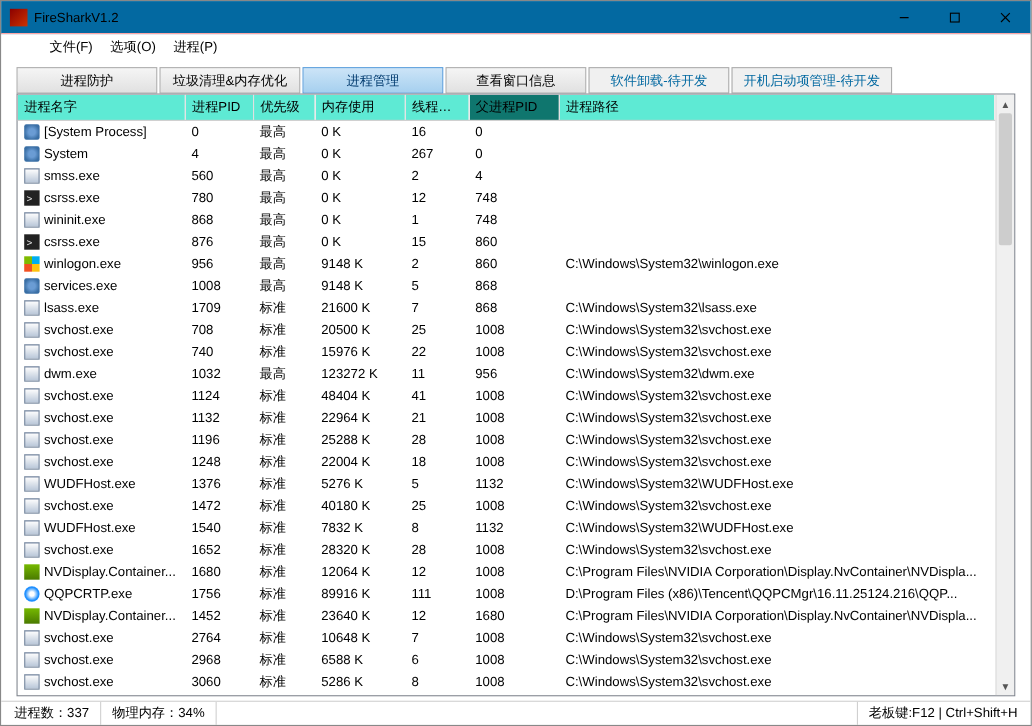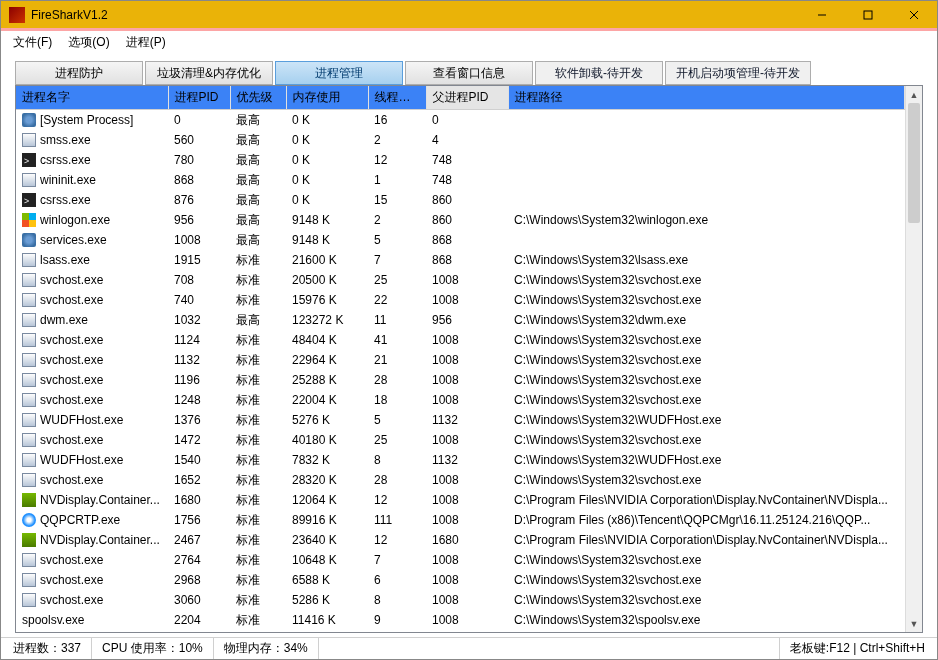--- a/index.html
+++ b/index.html
@@ -10,25 +10,25 @@
       color: #000000;
       width: 938px;
       height: 660px;
       overflow: hidden;
       border: 1px solid #888;
       display: flex;
       flex-direction: column;
     }
     .titlebar {
       height: 30px;
-      background: #eab308;
+      background: #0369a1;
       display: flex;
       align-items: center;
       padding-left: 8px;
-      border-bottom: 3px solid #fca5a5;
+      border-bottom: 1px solid #fca5a5;
       justify-content: flex-end;
     }
     .titlebar .app-icon {
       width: 16px; height: 16px;
       background: linear-gradient(135deg, #8b0000 0%, #cc3300 100%);
       margin-right: 6px;
     }
     .titlebar .title { flex: 1; font-size: 12px; }
     .sysbtns { display: flex; }
     .sysbtn {
@@ -38,20 +38,21 @@
       cursor: pointer;
     }
 
     .menubar {
       height: 22px;
       display: flex;
       align-items: center;
       padding-left: 6px;
       gap: 4px;
       font-size: 12px;
+      margin-left: 32px;
     }
     .menubar .menu-item {
       padding: 2px 6px;
       cursor: pointer;
     }
 
     .tabs-wrap { padding: 8px 14px 0 14px; }
     .tabs {
       display: flex;
       gap: 2px;
@@ -65,21 +66,21 @@
       text-align: center;
       cursor: pointer;
       line-height: 18px;
     }
     .tab.active {
       background: linear-gradient(#cce4f7,#a6d0ef);
       border-color: #5a9edc;
       color: #003a6e;
     }
     .tab.disabled {
-      color: #0f172a;
+      color: #0369a1;
       background: #f0f0f0;
     }
 
     .grid-wrap {
       margin: 0 14px 4px 14px;
       border: 1px solid #828790;
       flex: 1;
       overflow: hidden;
       display: flex;
       position: relative;
@@ -90,30 +91,30 @@
     }
     table {
       border-collapse: collapse;
       width: 100%;
       table-layout: fixed;
       font-size: 12px;
     }
     thead th {
       text-align: left;
       font-weight: normal;
-      background: #3b82f6;
+      background: #5eead4;
       border-right: 1px solid #e0e0e0;
       border-bottom: 1px solid #d0d0d0;
       padding: 3px 6px;
       white-space: nowrap;
       overflow: hidden;
       text-overflow: ellipsis;
     }
     thead th.sorted {
-      background: #e5e5e5;
+      background: #0f766e;
     }
     tbody td {
       padding: 1px 6px;
       white-space: nowrap;
       overflow: hidden;
       text-overflow: ellipsis;
       line-height: 18px;
       vertical-align: middle;
     }
     .proc-name-cell {
@@ -277,20 +278,34 @@
             <td>0</td>
             <td>最高</td>
             <td>0 K</td>
             <td>16</td>
             <td>0</td>
             <td></td>
           </tr>
           <tr>
             <td>
               <div class="proc-name-cell">
+                <span class="picon gear"></span>
+                <span>System</span>
+              </div>
+            </td>
+            <td>4</td>
+            <td>最高</td>
+            <td>0 K</td>
+            <td>267</td>
+            <td>0</td>
+            <td></td>
+          </tr>
+          <tr>
+            <td>
+              <div class="proc-name-cell">
                 <span class="picon app"></span>
                 <span>smss.exe</span>
               </div>
             </td>
             <td>560</td>
             <td>最高</td>
             <td>0 K</td>
             <td>2</td>
             <td>4</td>
             <td></td>
@@ -365,21 +380,21 @@
             <td>868</td>
             <td></td>
           </tr>
           <tr>
             <td>
               <div class="proc-name-cell">
                 <span class="picon app"></span>
                 <span>lsass.exe</span>
               </div>
             </td>
-            <td>1915</td>
+            <td>1709</td>
             <td>标准</td>
             <td>21600 K</td>
             <td>7</td>
             <td>868</td>
             <td>C:\Windows\System32\lsass.exe</td>
           </tr>
           <tr>
             <td>
               <div class="proc-name-cell">
                 <span class="picon app"></span>
@@ -561,21 +576,21 @@
             <td>1008</td>
             <td>D:\Program Files (x86)\Tencent\QQPCMgr\16.11.25124.216\QQP...</td>
           </tr>
           <tr>
             <td>
               <div class="proc-name-cell">
                 <span class="picon nvidia"></span>
                 <span>NVDisplay.Container...</span>
               </div>
             </td>
-            <td>2467</td>
+            <td>1452</td>
             <td>标准</td>
             <td>23640 K</td>
             <td>12</td>
             <td>1680</td>
             <td>C:\Program Files\NVIDIA Corporation\Display.NvContainer\NVDispla...</td>
           </tr>
           <tr>
             <td>
               <div class="proc-name-cell">
                 <span class="picon app"></span>
@@ -635,17 +650,16 @@
   </div>
   <div class="vscrollbar">
     <div class="vsarrow">▲</div>
     <div class="vsthumb"></div>
     <div class="vsarrow" style="position:absolute;bottom:0;left:0;right:0">▼</div>
   </div>
 </div>
 
 <div class="statusbar">
   <div class="status-cell">进程数：337</div>
-  <div class="status-cell">CPU 使用率：10%</div>
   <div class="status-cell">物理内存：34%</div>
   <div class="status-spacer"></div>
   <div class="status-cell noborder">老板键:F12 | Ctrl+Shift+H</div>
 </div>
 
 </body></html>

